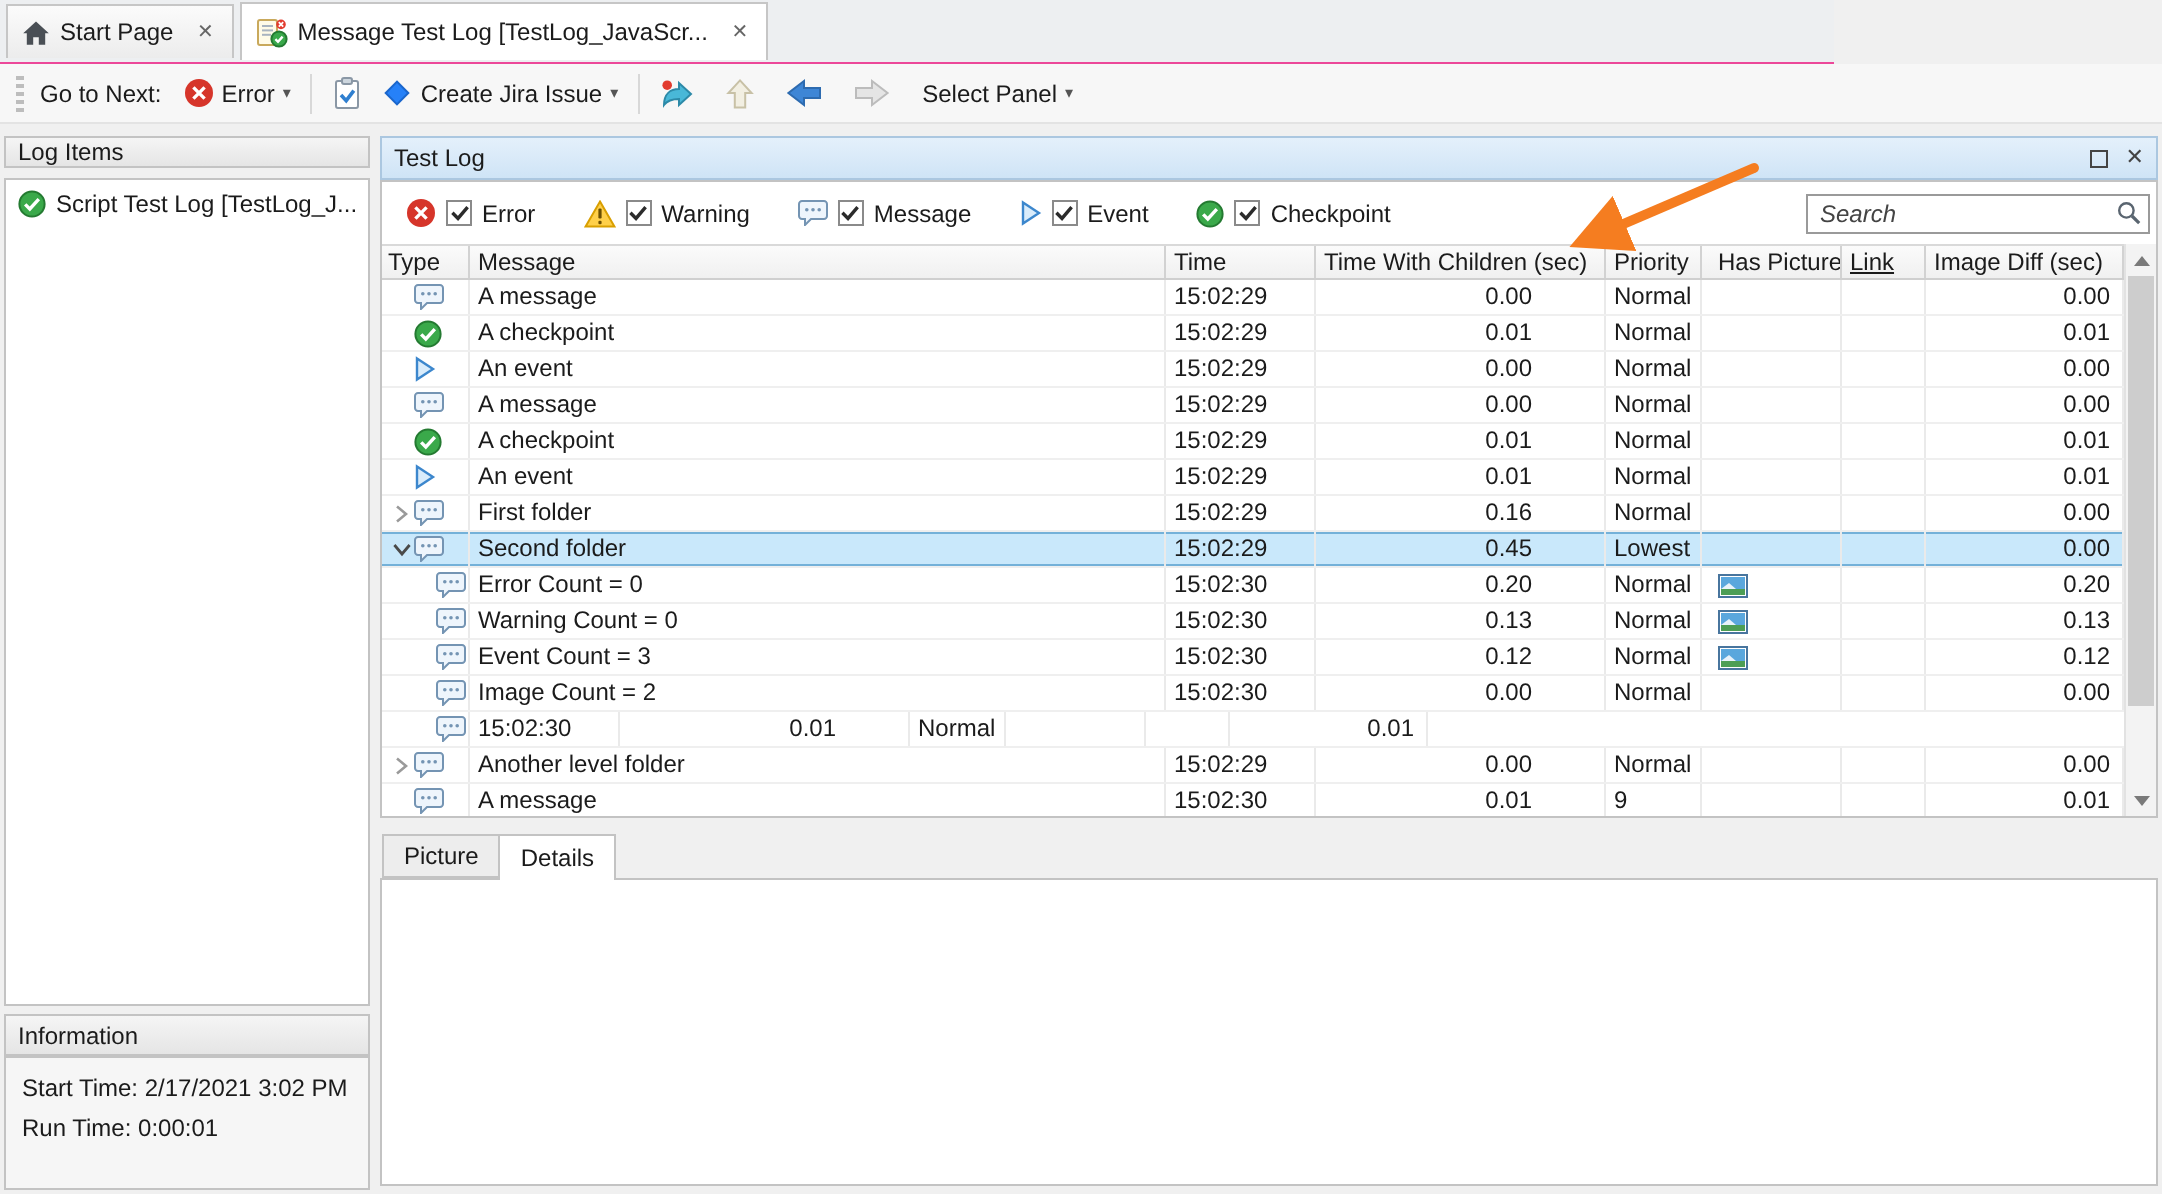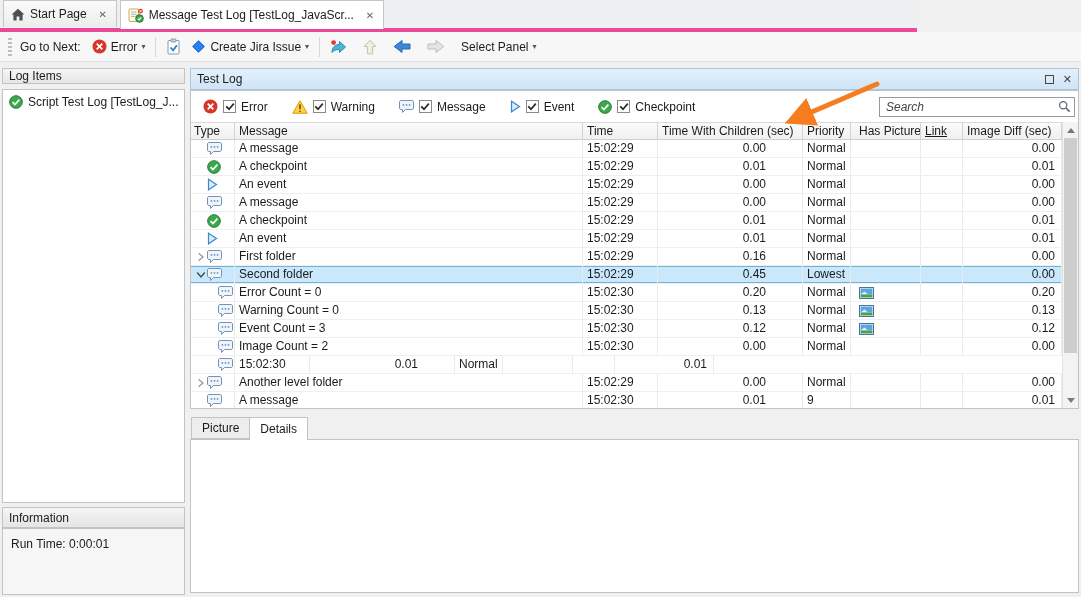--- a/index.html
+++ b/index.html
@@ -10,22 +10,22 @@
     font-size: 12px;
     color: #1b1b1b;
     background: #f0f0f0;
     overflow: hidden;
   }
   svg { display:block; }
 
   
   .tabbar {
     position:absolute; left:0; top:0; width:917px; height:32px;
-    background:#edeff1; border-bottom:4px solid #ec4899;
-    display:flex; align-items:flex-start; padding-left:3px;
+    background:#edeff1; border-bottom:1px solid #ec4899;
+    display:flex; align-items:center; padding-left:3px;
   }
   .tab {
     height:27px; display:flex; align-items:center; gap:5px;
     padding:0 7px; border:1px solid #c6c6c6; border-bottom:none;
     background:linear-gradient(#fbfbfb,#ececec); margin-right:3px; white-space:nowrap;
   }
   .tab.active { background:#ffffff; height:29px; }
   .tab-close { color:#666; font-size:10px; margin-left:5px; width:12px; text-align:center; }
 
   
@@ -59,21 +59,21 @@
   .info-line { line-height:20px; white-space:nowrap; }
 
   
   .filterbar {
     position:absolute; left:0; top:0; right:0; height:31px;
     display:flex; align-items:center; padding-left:12px; background:#fff;
   }
   .fgroup { display:flex; align-items:center; gap:5px; margin-right:24px; }
   .cb { width:13px; height:13px; background:#fff; border:1px solid #8a8a8a;
         display:inline-flex; align-items:center; justify-content:center; }
-  .searchwrap { position:absolute; right:3px; top:6px; width:196px; height:20px; }
+  .searchwrap { position:absolute; right:3px; top:6px; width:172px; height:20px; }
   .search {
     width:100%; height:100%; border:1px solid #9a9a9a; padding:1px 20px 1px 6px;
     font-family:"Liberation Sans",sans-serif; font-size:12px; outline:none;
   }
   .search::placeholder { font-style:italic; color:#444; opacity:1; }
   .searchic { position:absolute; right:4px; top:3px; }
 
   
   .thead {
     position:absolute; left:0; top:31px; right:16px; height:18px;
@@ -231,20 +231,21 @@
     </span>
     <span>Script Test Log [TestLog_J...</span>
   </div>
 </div>
 
 <div class="panel-caption" style="left:2px;top:507px;width:183px;height:21px">
   <span>Information</span>
 </div>
 <div class="box" style="left:2px;top:528px;width:183px;height:67px;background:#f6f6f6">
   <div class="info-body">
+    <div class="info-line">Start Time: 2/17/2021 3:02 PM</div>
     <div class="info-line">Run Time: 0:00:01</div>
   </div>
 </div>
 
 <div class="panel-caption caption-blue" style="left:190px;top:68px;width:889px;height:22px">
   <span>Test Log</span>
   <span class="cap-btns">
     <span class="cap-sq"></span>
     <span class="cap-x">✕</span>
   </span>

